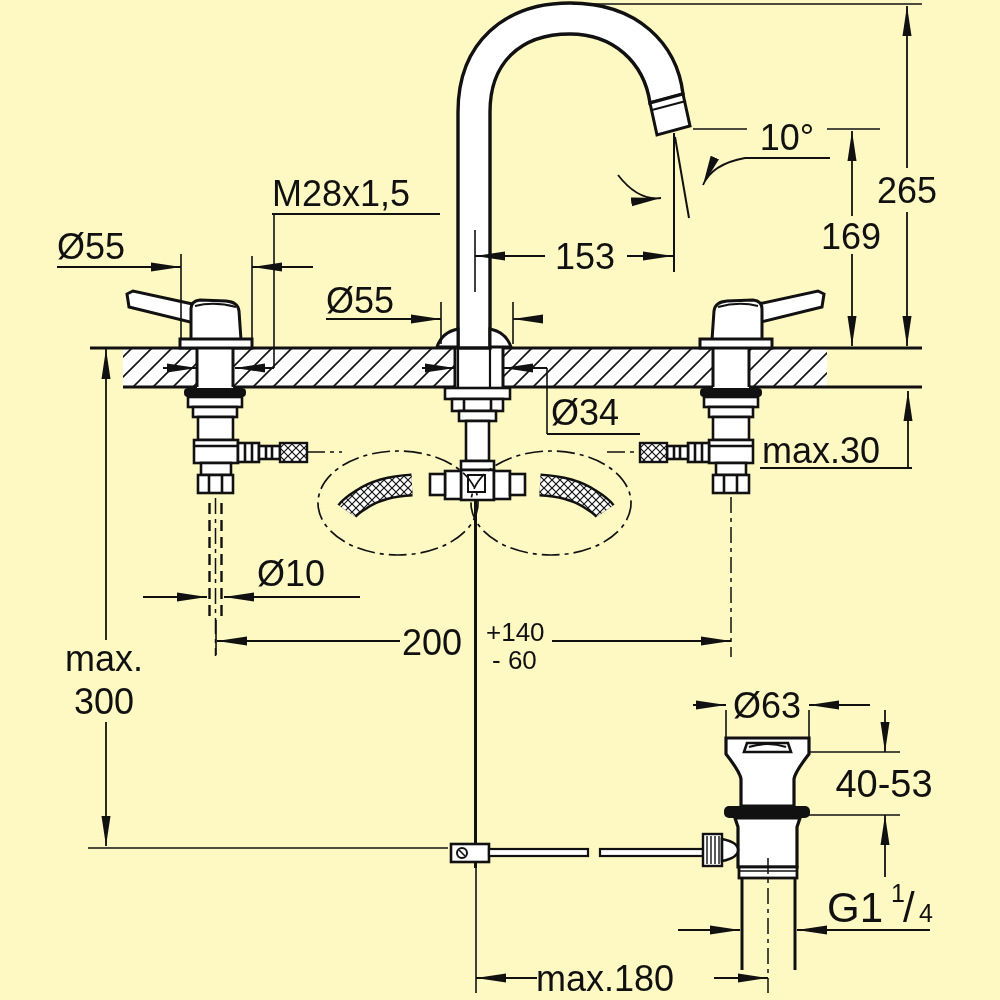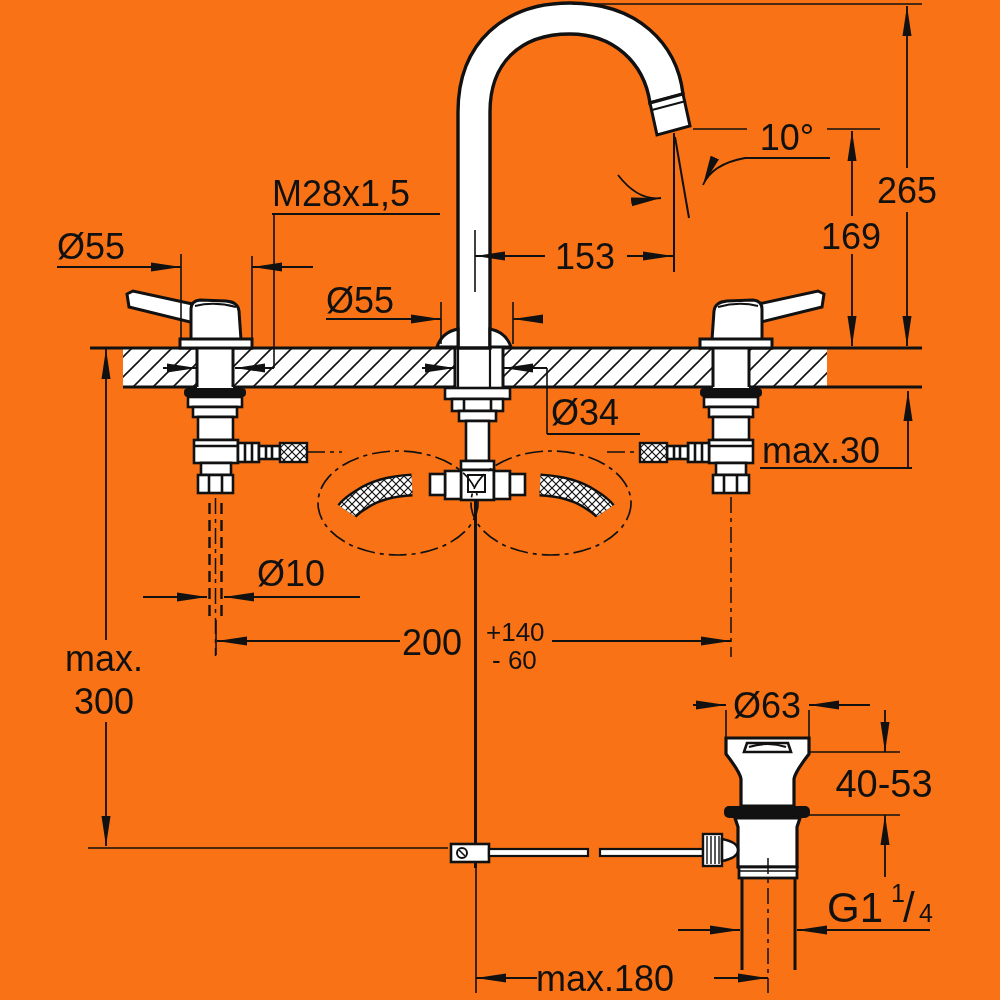--- a/index.html
+++ b/index.html
@@ -1,16 +1,16 @@
 <!DOCTYPE html>
 <html><head>
 <meta charset="utf-8">
 <style>
   html,body{margin:0;padding:0;background:#ffffff;}
-  .page{width:1000px;height:1000px;position:relative;background:#f97316;font-family:"Liberation Sans",sans-serif;}
+  .page{width:1000px;height:1000px;position:relative;background:#fef9c3;font-family:"Liberation Sans",sans-serif;}
   svg{display:block;}
   text{fill:#111;font-family:"Liberation Sans",sans-serif;}
   .dim{font-size:36px;}
   .dim-lg{font-size:38px;}
   .dim-sm{font-size:26px;}
   .dim-g{font-size:42px;}
   .dim-frac{font-size:25px;}
 </style>
 </head>
 <body>

